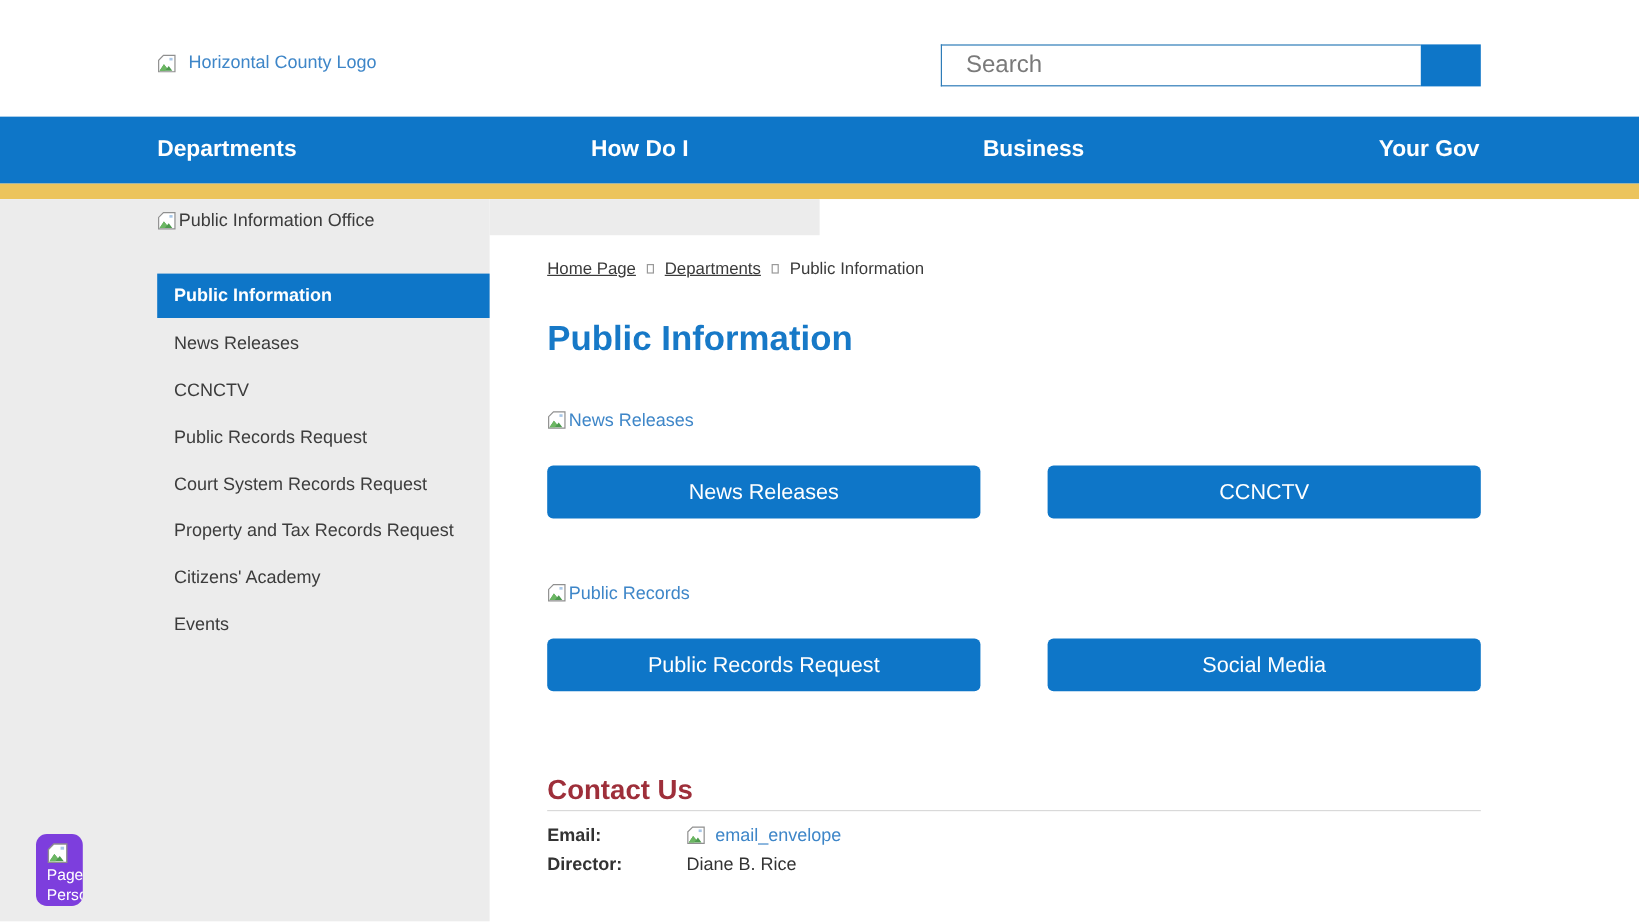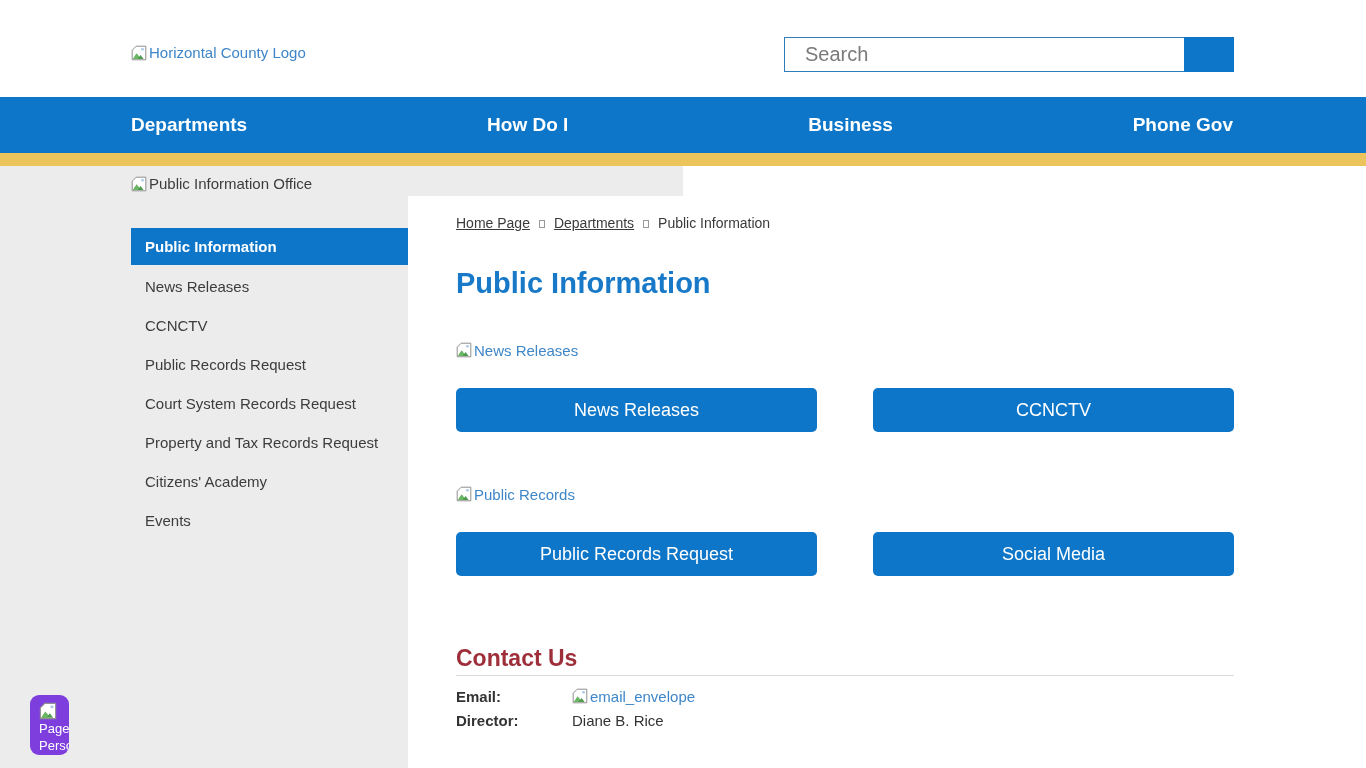--- a/index.html
+++ b/index.html
@@ -2,21 +2,21 @@
 <html><head>
 <meta charset="utf-8">
 <style>
   * { margin:0; padding:0; box-sizing:border-box; }
   html,body { width:1366px; height:768px; overflow:hidden; background:#fff;
               font-family:"Liberation Sans", sans-serif; }
 
   
   .site-header { position:relative; height:97px; background:#fff; }
   .logo-link { position:absolute; left:131px; top:44px; display:flex; align-items:center;
-               gap:2px; color:#3e86c8; font-size:15px; text-decoration:none; cursor:pointer; }
+               gap:10px; color:#3e86c8; font-size:15px; text-decoration:none; cursor:pointer; }
   .search-wrap { position:absolute; left:784px; top:37px; width:450px; height:35px; display:flex; }
   .search-input { flex:1; border:1px solid #2e7cb8; border-right:none; padding:0 20px;
                   font-size:20px; color:#0c4a6e; outline:none; }
   .search-input::placeholder { color:#7a7a7a; }
   .search-btn { width:50px; height:35px; background:#0e76c8; border:none; cursor:pointer; }
 
   
   .main-nav { height:56px; background:#0e76c8; display:flex; align-items:center;
               justify-content:space-between; padding:0 133px 0 131px; }
   .main-nav a { color:#fff; font-size:19px; font-weight:bold; text-decoration:none; cursor:pointer; }
@@ -57,21 +57,21 @@
              cursor:pointer; }
 
   .contact-heading { margin-top:74px; font-size:23px; font-weight:bold; color:#9e2f3a;
                      line-height:17px; }
   .contact-rule { border:none; border-top:1px solid #d9d9d9; margin-top:8px; }
   .contact-rows { margin-top:8px; font-size:15px; color:#333; }
   .c-row { display:flex; align-items:center; height:24px; }
   .c-label { width:116px; font-weight:bold; }
   .c-value { width:174px; }
   .c-extra { font-weight:bold; }
-  .email-link { display:flex; align-items:center; gap:2px; color:#3e86c8; font-size:15px;
+  .email-link { display:flex; align-items:center; gap:8px; color:#3e86c8; font-size:15px;
                 text-decoration:none; cursor:pointer; }
 
   
   .a11y-widget { position:absolute; left:30px; top:529px; width:39px; height:60px;
                  background:#7d3edd; border-radius:9px; overflow:hidden; cursor:pointer;
                  padding:7px 0 0 9px; color:#fff; font-size:13px; line-height:17px; }
 
   .bi { width:16px; height:16px; flex:0 0 16px; }
   .bi-lg { width:18px; height:18px; display:block; }
 </style>
@@ -97,21 +97,21 @@
   <div class="search-wrap">
     <input class="search-input" type="text" placeholder="Search" style="">
     <button class="search-btn"></button>
   </div>
 </div>
 
 <div class="main-nav">
   <a>Departments</a>
   <a>How Do I</a>
   <a>Business</a>
-  <a>Phone Gov</a>
+  <a>Your Gov</a>
 </div>
 <div class="accent-bar"></div>
 
 <div class="main-area">
   <div class="sidebar-bg"></div>
   <div class="gray-strip"></div>
 
   <div class="office-img">
     <svg class="bi">
         <use href="#bimg"></use>

